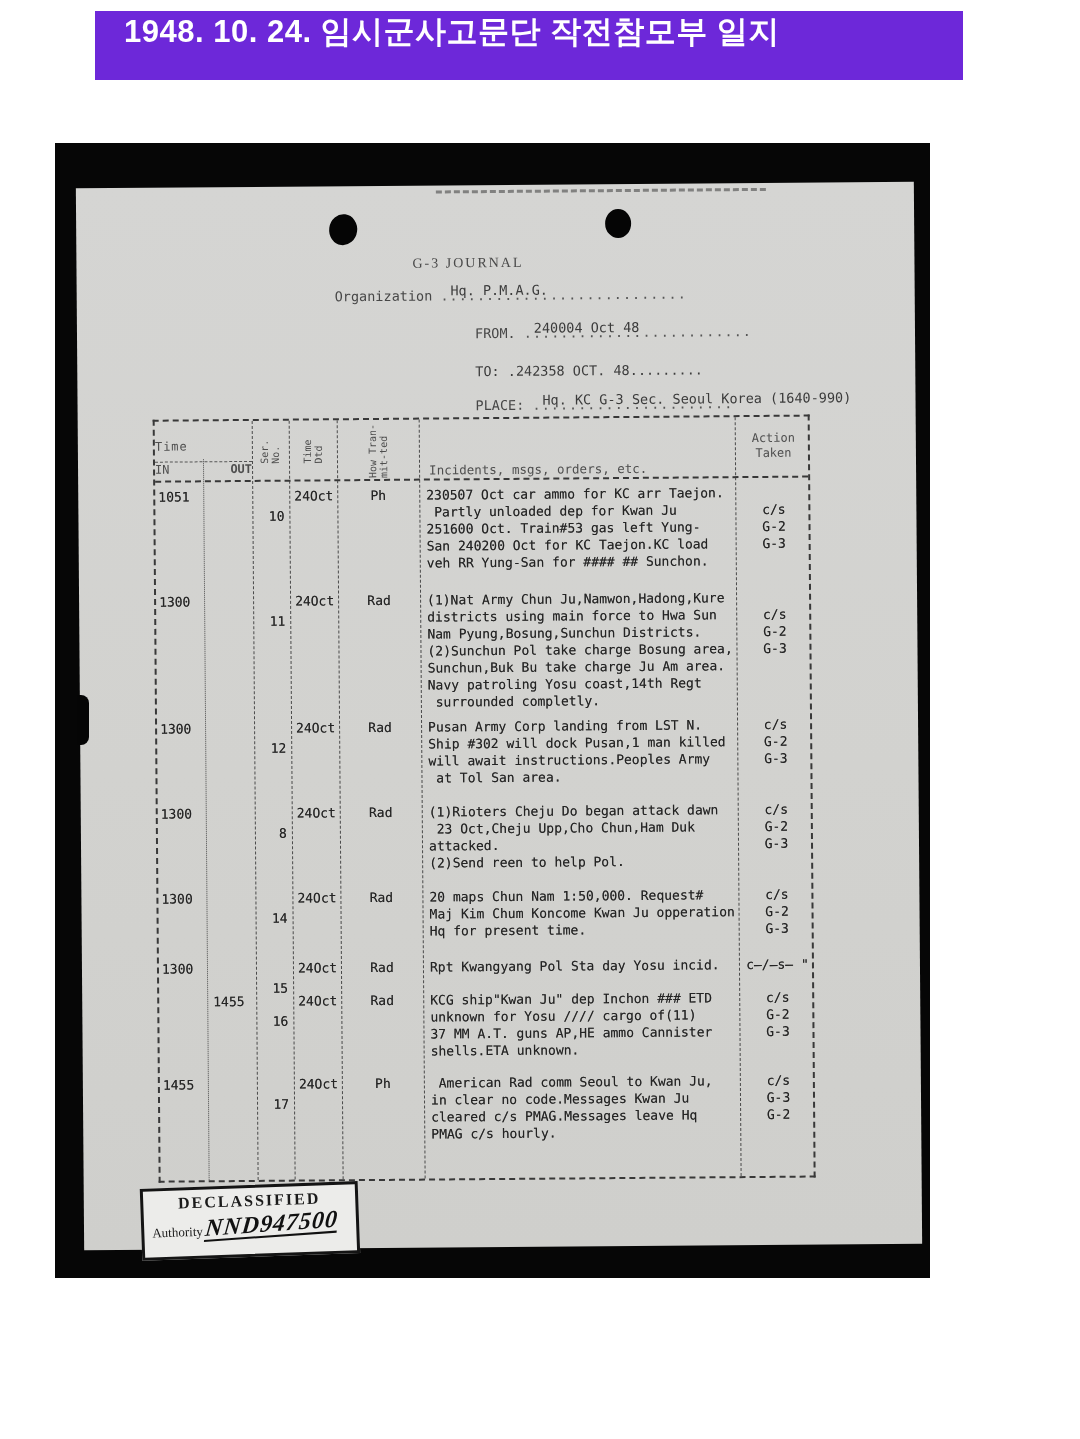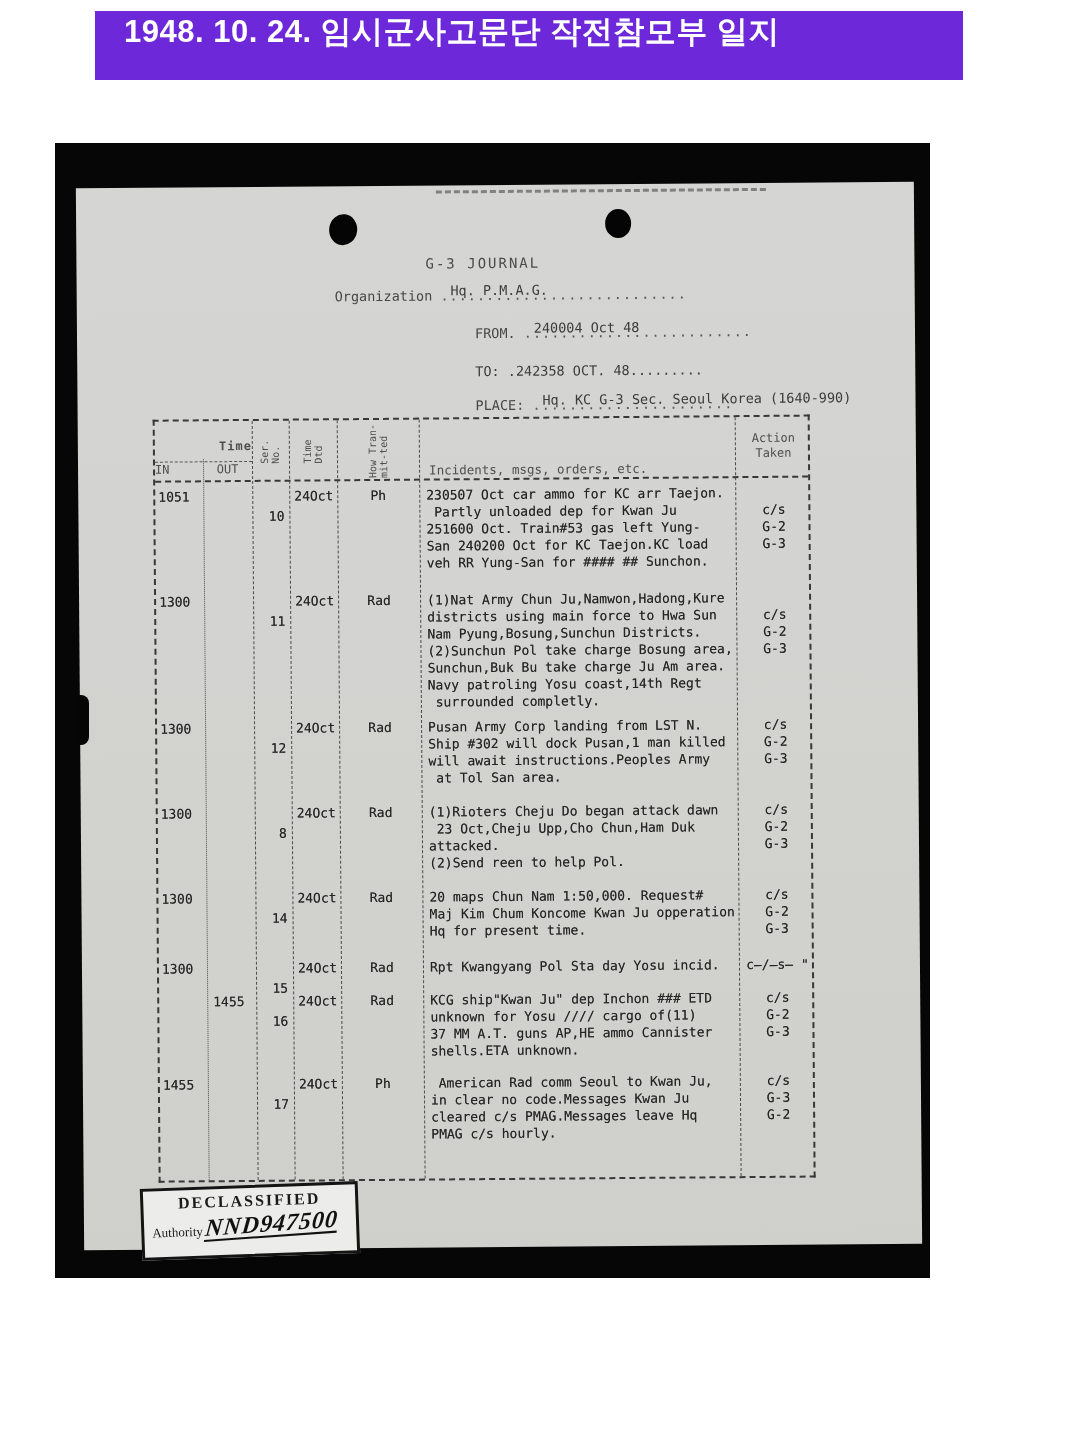--- a/index.html
+++ b/index.html
@@ -14,44 +14,44 @@
   .scan{position:absolute;left:55px;top:143px;width:875px;height:1135px;background:#060606;overflow:hidden;}
   .paper{position:absolute;left:25px;top:42px;width:838px;height:1062px;background:linear-gradient(180deg,#d5d5d3 0%,#d2d2cf 55%,#cfcfcc 100%);transform:rotate(-0.45deg);transform-origin:50% 50%;}
   .smudge{position:absolute;left:360px;top:5px;width:330px;height:0;border-top:3px dashed rgba(45,45,45,.5);}
   .hole{position:absolute;background:#050505;border-radius:50%;}
   .hole1{left:253px;top:28px;width:28px;height:31px;transform:rotate(8deg);}
   .hole2{left:529px;top:25px;width:26px;height:29px;}
   .notch{position:absolute;left:22px;top:552px;width:12px;height:50px;background:#050505;border-radius:0 8px 8px 0;}
 
   
   .tw{font-family:"DejaVu Sans Mono","Liberation Mono",monospace;color:#333;}
-  .journal-title{position:absolute;left:349px;top:70px;font-size:14px;letter-spacing:2px;color:#4a4a4a;}
+  .journal-title{position:absolute;left:336px;top:70px;font-size:14px;letter-spacing:2px;color:#4a4a4a;font-family:Liberation Serif, serif;}
   .form-line{position:absolute;font-size:13.5px;white-space:nowrap;color:#474747;}
   .fl-org{left:258px;top:102px;}
   .fl-from{left:398px;top:140px;}
   .fl-to{left:398px;top:178px;color:#3d3d3d;}
   .fl-place{left:398px;top:212px;}
   .fillin{display:inline-block;position:relative;}
   .fillin .dots{letter-spacing:1px;color:#555;}
   .fillin .val{position:absolute;left:10px;bottom:5px;color:#3b3b3b;white-space:nowrap;}
 
   
   .gtable{position:absolute;left:75px;top:232px;width:657px;height:763px;border:2px dashed #383838;box-sizing:border-box;font-family:"DejaVu Sans Mono","Liberation Mono",monospace;color:#242424;}
   .vline{position:absolute;top:0;bottom:0;width:0;border-left:1px dashed #4a4a4a;}
   .v1{left:48px;top:38px;border-left-style:dotted;}
   .v2{left:97px;}
   .v3{left:134px;}
   .v4{left:182px;}
   .v5{left:264px;}
   .v6{left:580px;}
   .thead{position:absolute;left:0;top:0;width:100%;height:61px;border-bottom:2px dashed #383838;box-sizing:border-box;font-size:12px;color:#4e4e4e;}
-  .h-time{position:absolute;left:0;top:18px;width:97px;text-align:right;letter-spacing:1px;font-weight:bold;}
+  .h-time{position:absolute;left:0;top:18px;width:97px;text-align:left;letter-spacing:1px;}
   .h-inout{position:absolute;left:0;top:40px;width:97px;height:19px;display:flex;border-top:1px dashed #555;}
   .h-in{width:48px;text-align:left;}
-  .h-out{width:49px;text-align:center;}
+  .h-out{width:49px;text-align:right;font-weight:bold;}
   .h-rot{position:absolute;top:0;height:61px;display:flex;align-items:center;justify-content:center;}
   .h-rot span{transform:rotate(-90deg);white-space:pre;font-size:10px;line-height:11px;text-align:left;display:block;}
   .h-ser{left:97px;width:37px;}
   .h-dtd{left:134px;width:48px;}
   .h-how{left:182px;width:82px;}
   .h-inc{position:absolute;left:264px;top:0;width:316px;height:58px;display:flex;align-items:flex-end;padding-left:10px;box-sizing:border-box;font-size:12.5px;}
   .h-act{position:absolute;left:580px;top:14px;width:77px;text-align:center;white-space:pre-line;line-height:15px;font-size:12px;}
 
   .tbody{position:absolute;left:0;top:61px;width:657px;height:702px;}
   .trow{position:absolute;left:0;width:657px;display:flex;align-items:flex-start;padding-top:6px;box-sizing:border-box;font-size:13px;line-height:17px;text-shadow:0 0 0.5px rgba(20,20,20,.55);}

